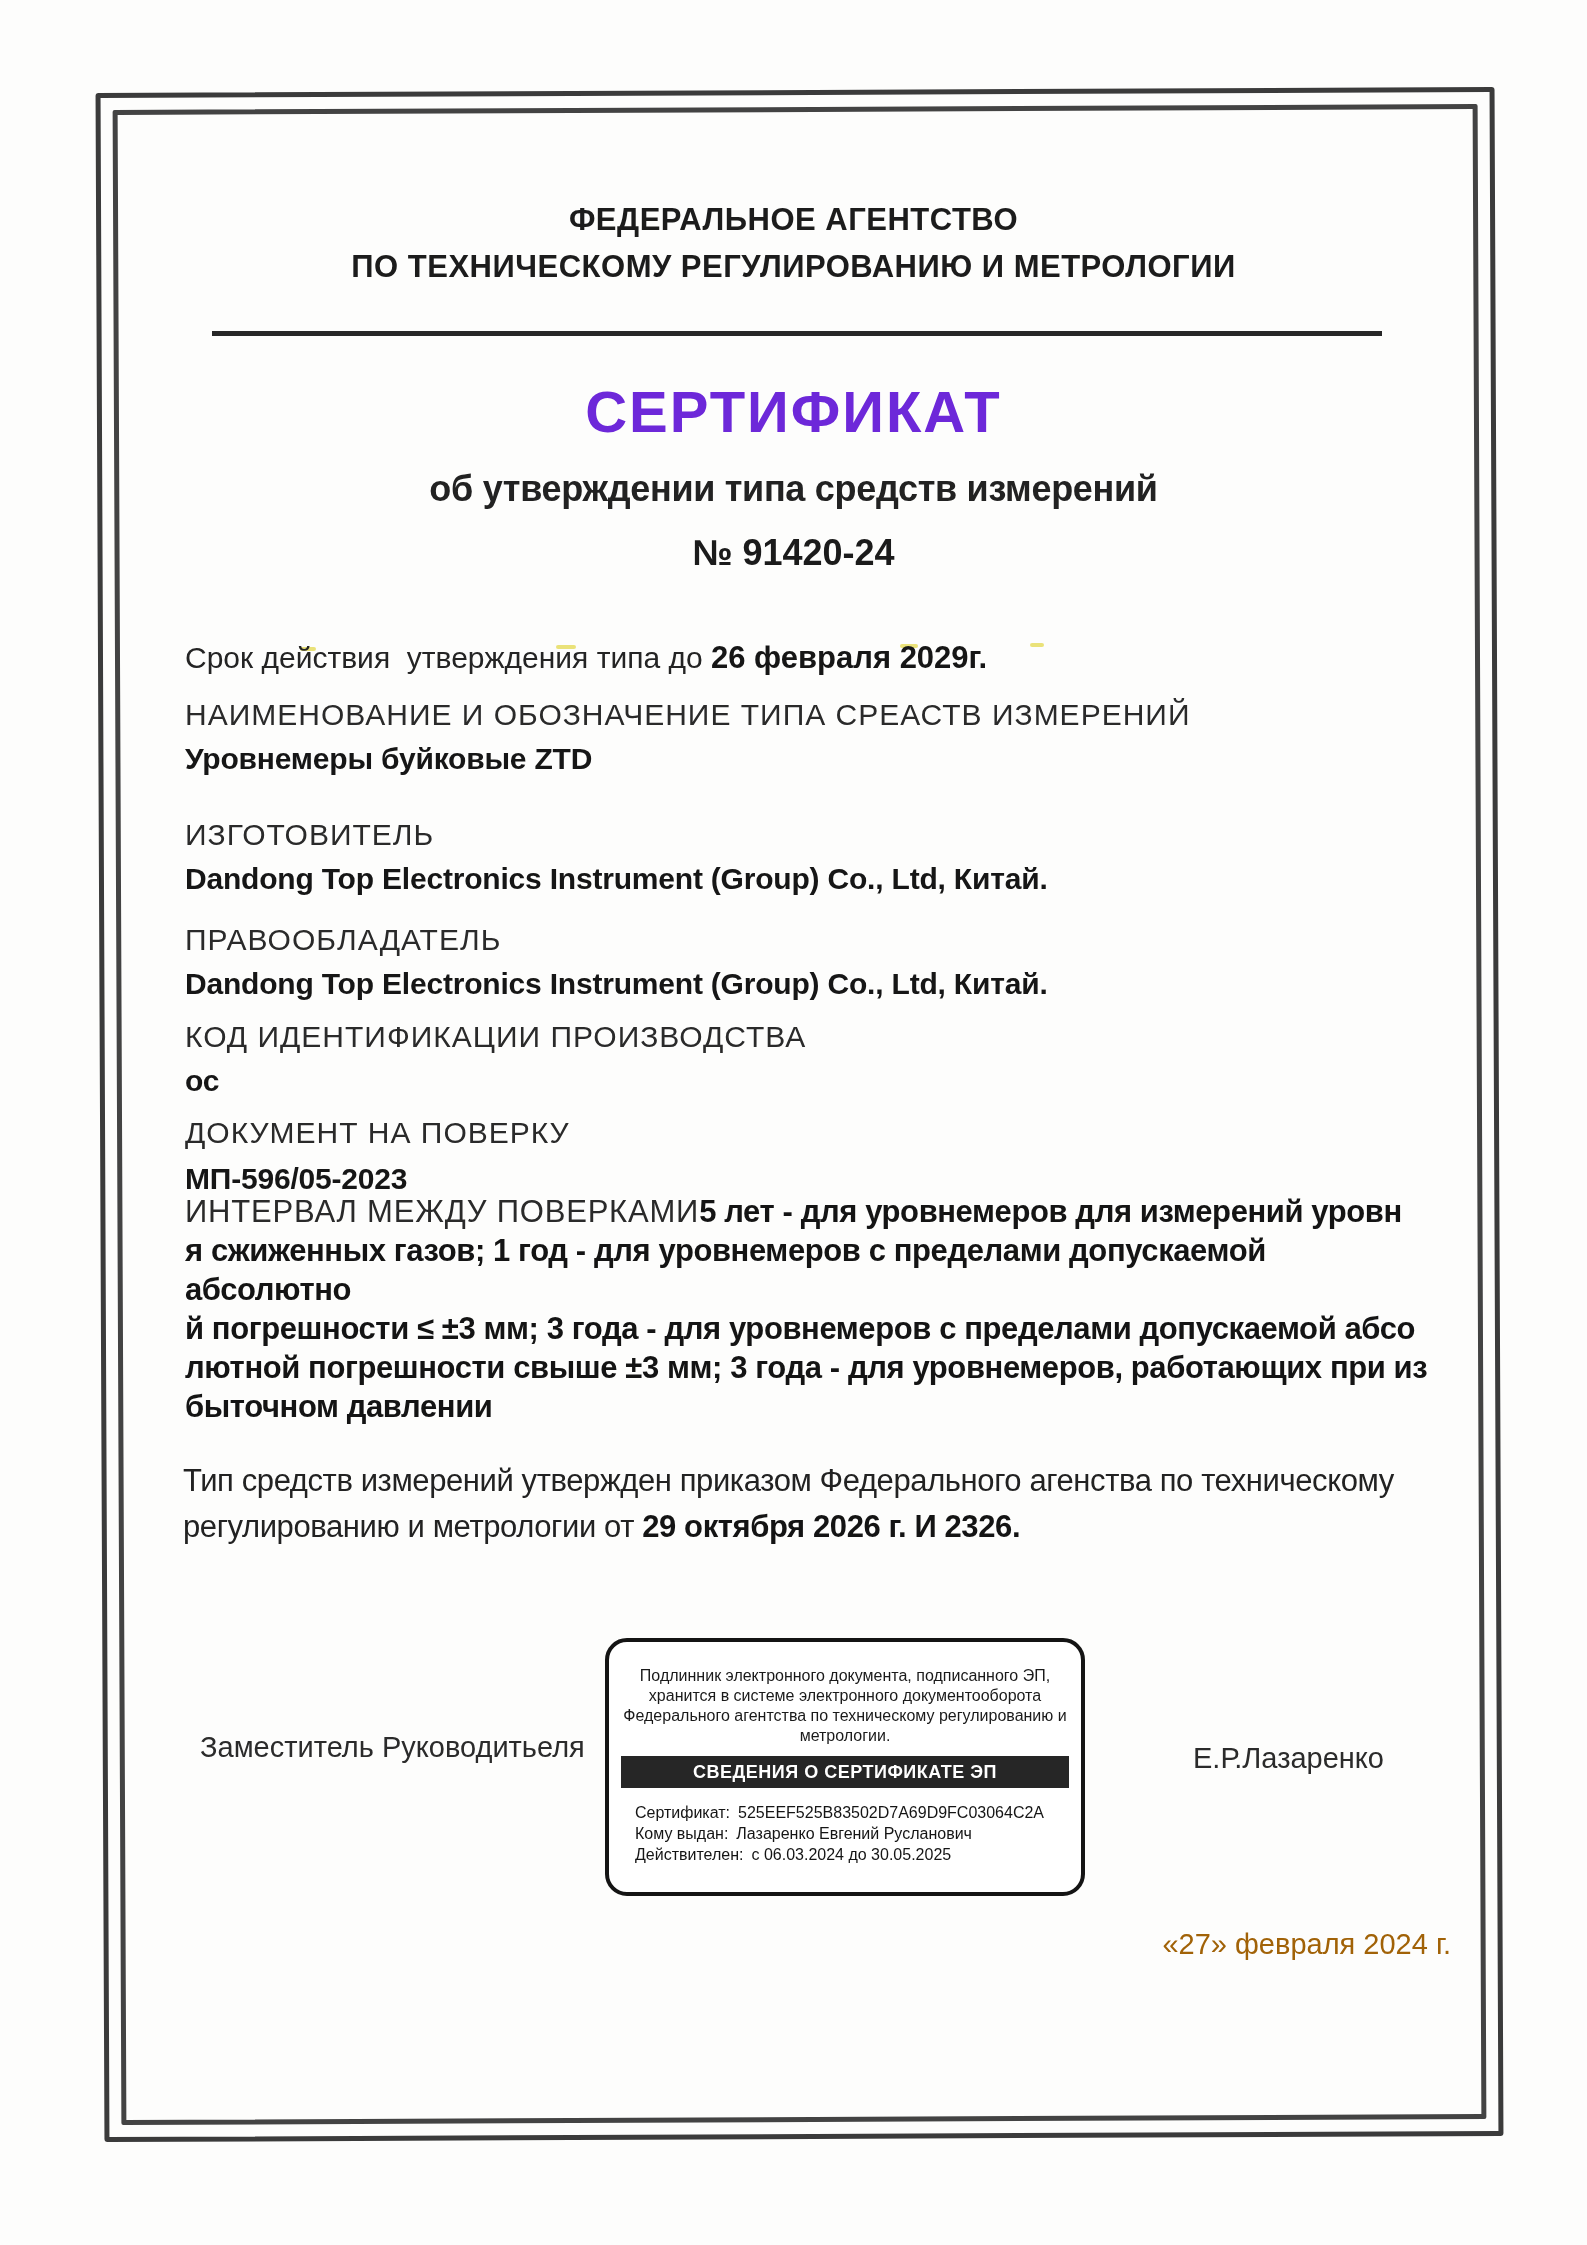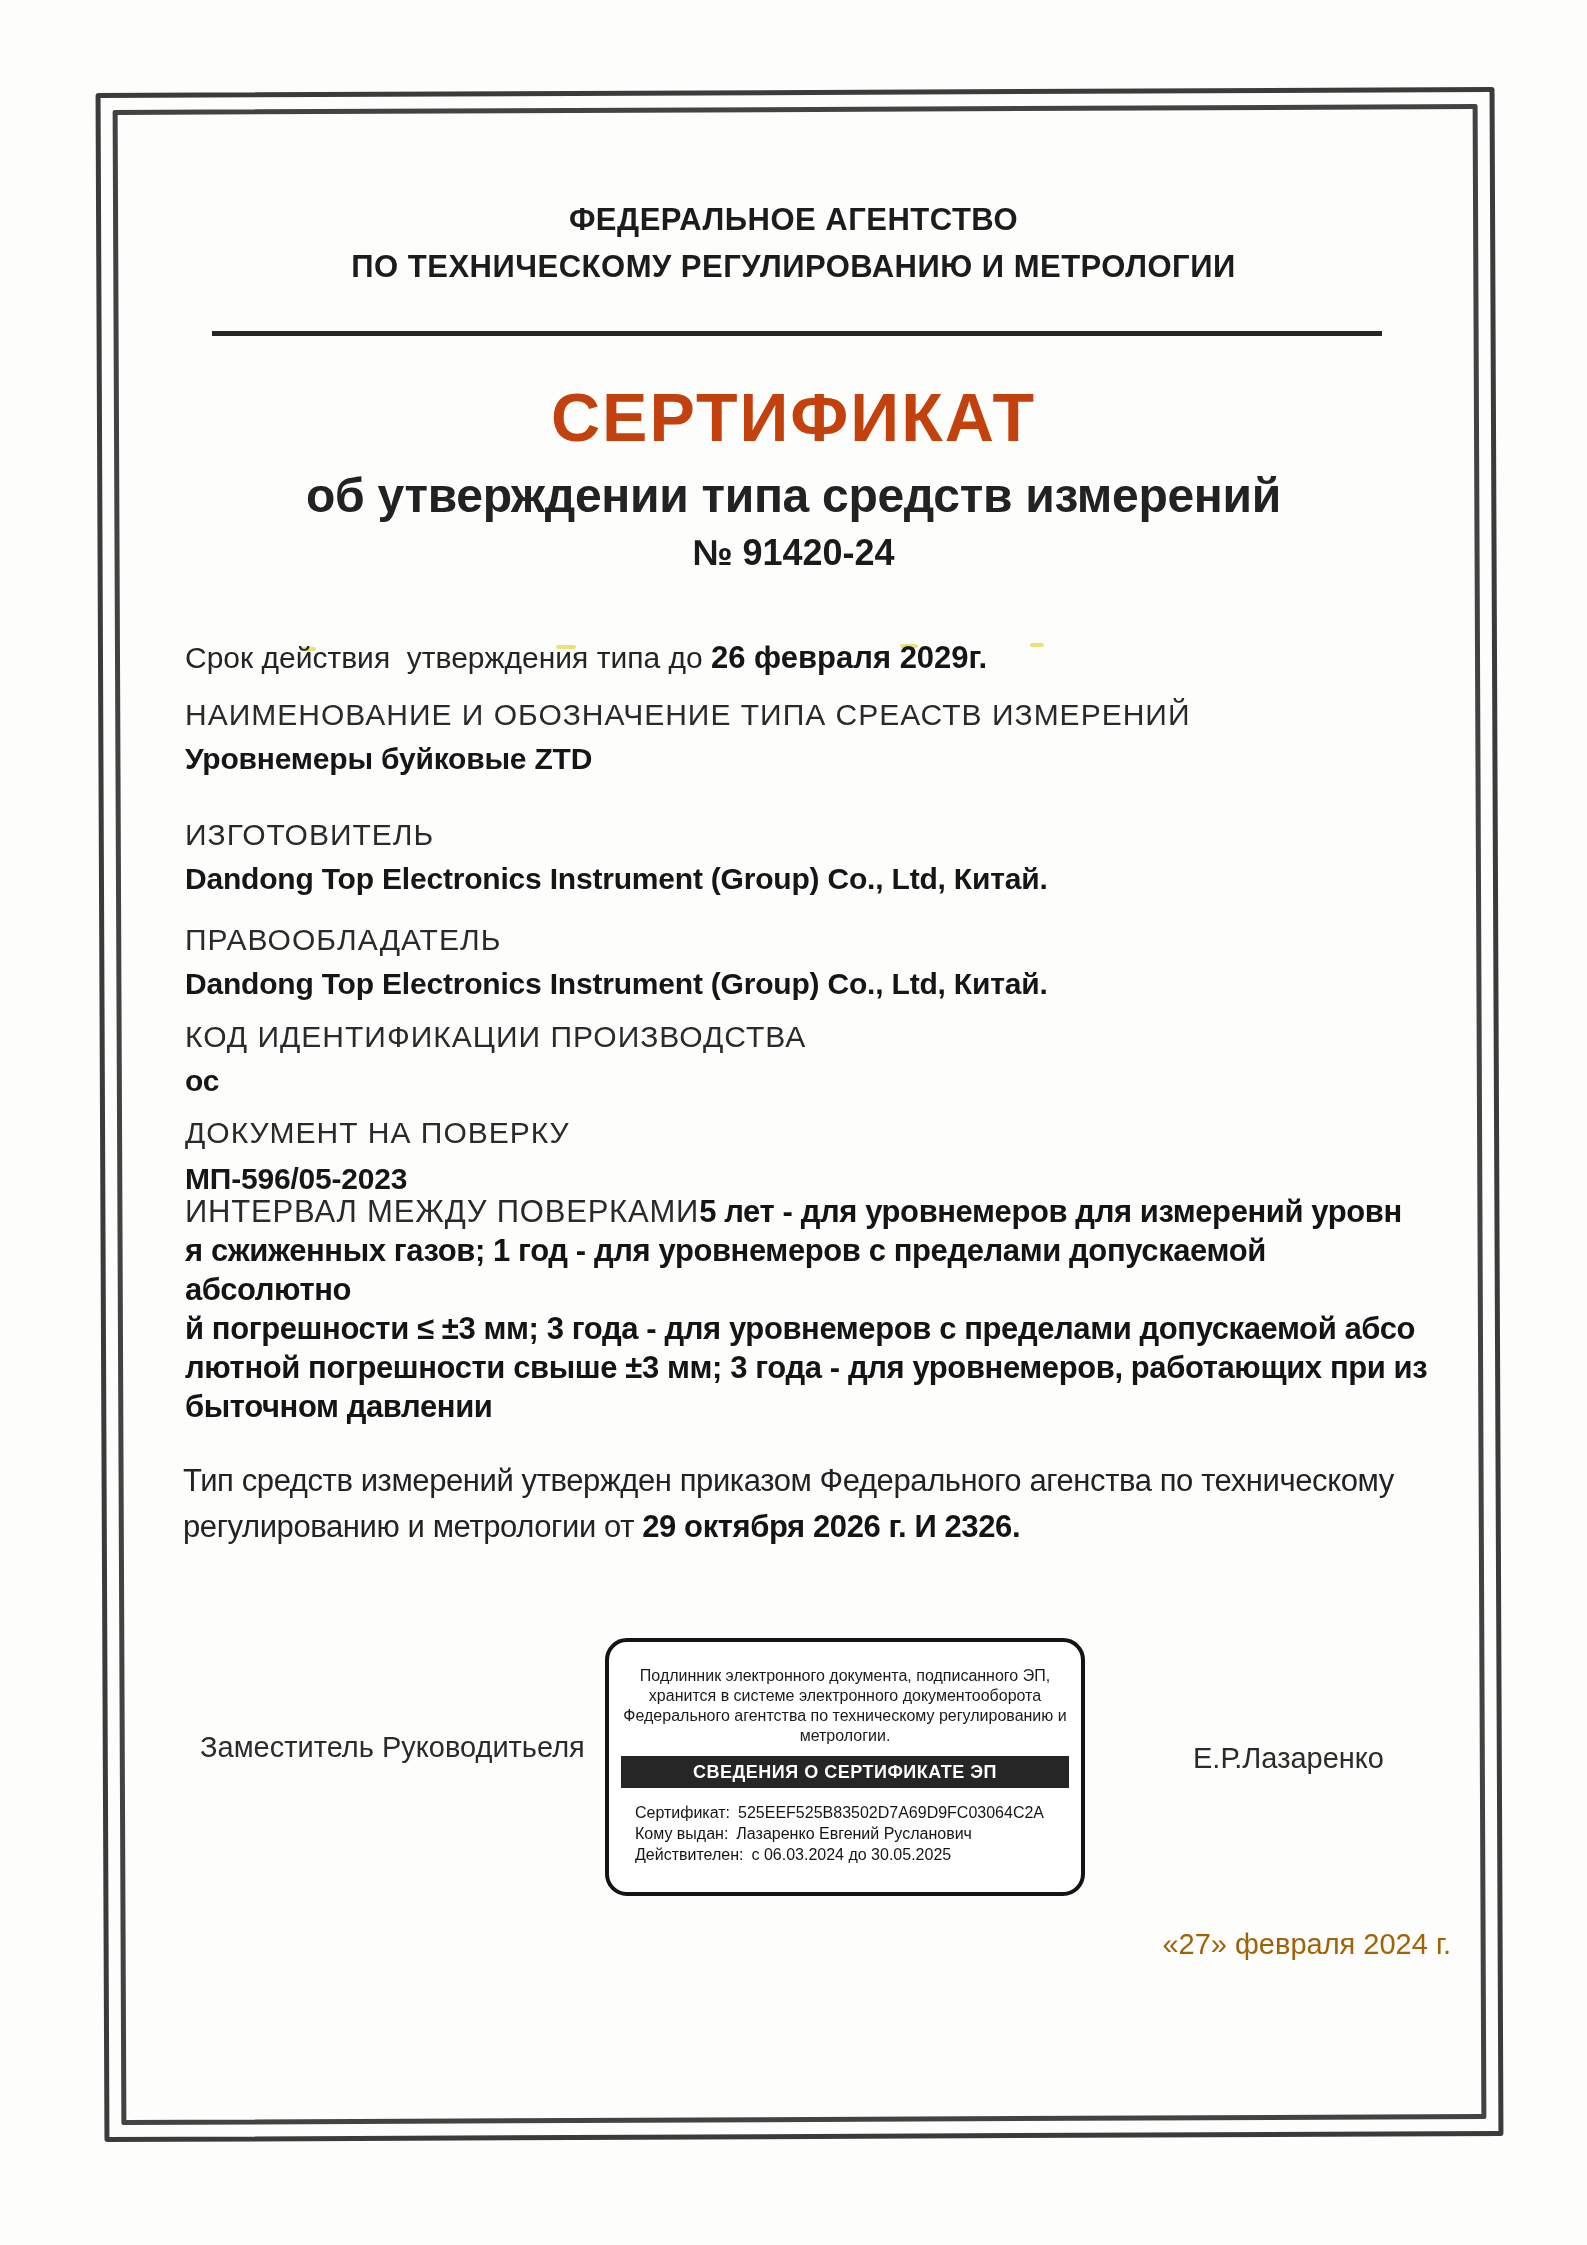--- a/index.html
+++ b/index.html
@@ -26,26 +26,26 @@
     position:absolute;left:0;top:196px;width:100%;
     text-align:center;font-weight:700;font-size:31px;line-height:47px;
     letter-spacing:0.5px;color:#1c1c1c;
   }
   .rule{
     position:absolute;left:212px;top:331px;width:1170px;height:5px;
     background:#272727;
   }
   .title{
     position:absolute;left:0;top:378px;width:100%;
-    text-align:center;font-weight:700;font-size:68px;letter-spacing:2px;
-    color:#c2410c;
+    text-align:center;font-weight:700;font-size:58px;letter-spacing:2px;
+    color:#6d28d9;
   }
   .subtitle{
     position:absolute;left:0;top:468px;width:100%;
-    text-align:center;font-weight:700;font-size:48px;letter-spacing:-0.3px;
+    text-align:center;font-weight:700;font-size:36px;letter-spacing:-0.3px;
     color:#222;
   }
   .cert-number{
     position:absolute;left:0;top:521px;width:100%;
     text-align:center;font-weight:700;font-size:36px;color:#1b1b1b;margin-top:11px;
   }
   .pre{white-space:pre-wrap;}
   .validity{
     position:absolute;left:185px;top:640px;width:1260px;margin:0;
     font-size:30px;color:#242424;

